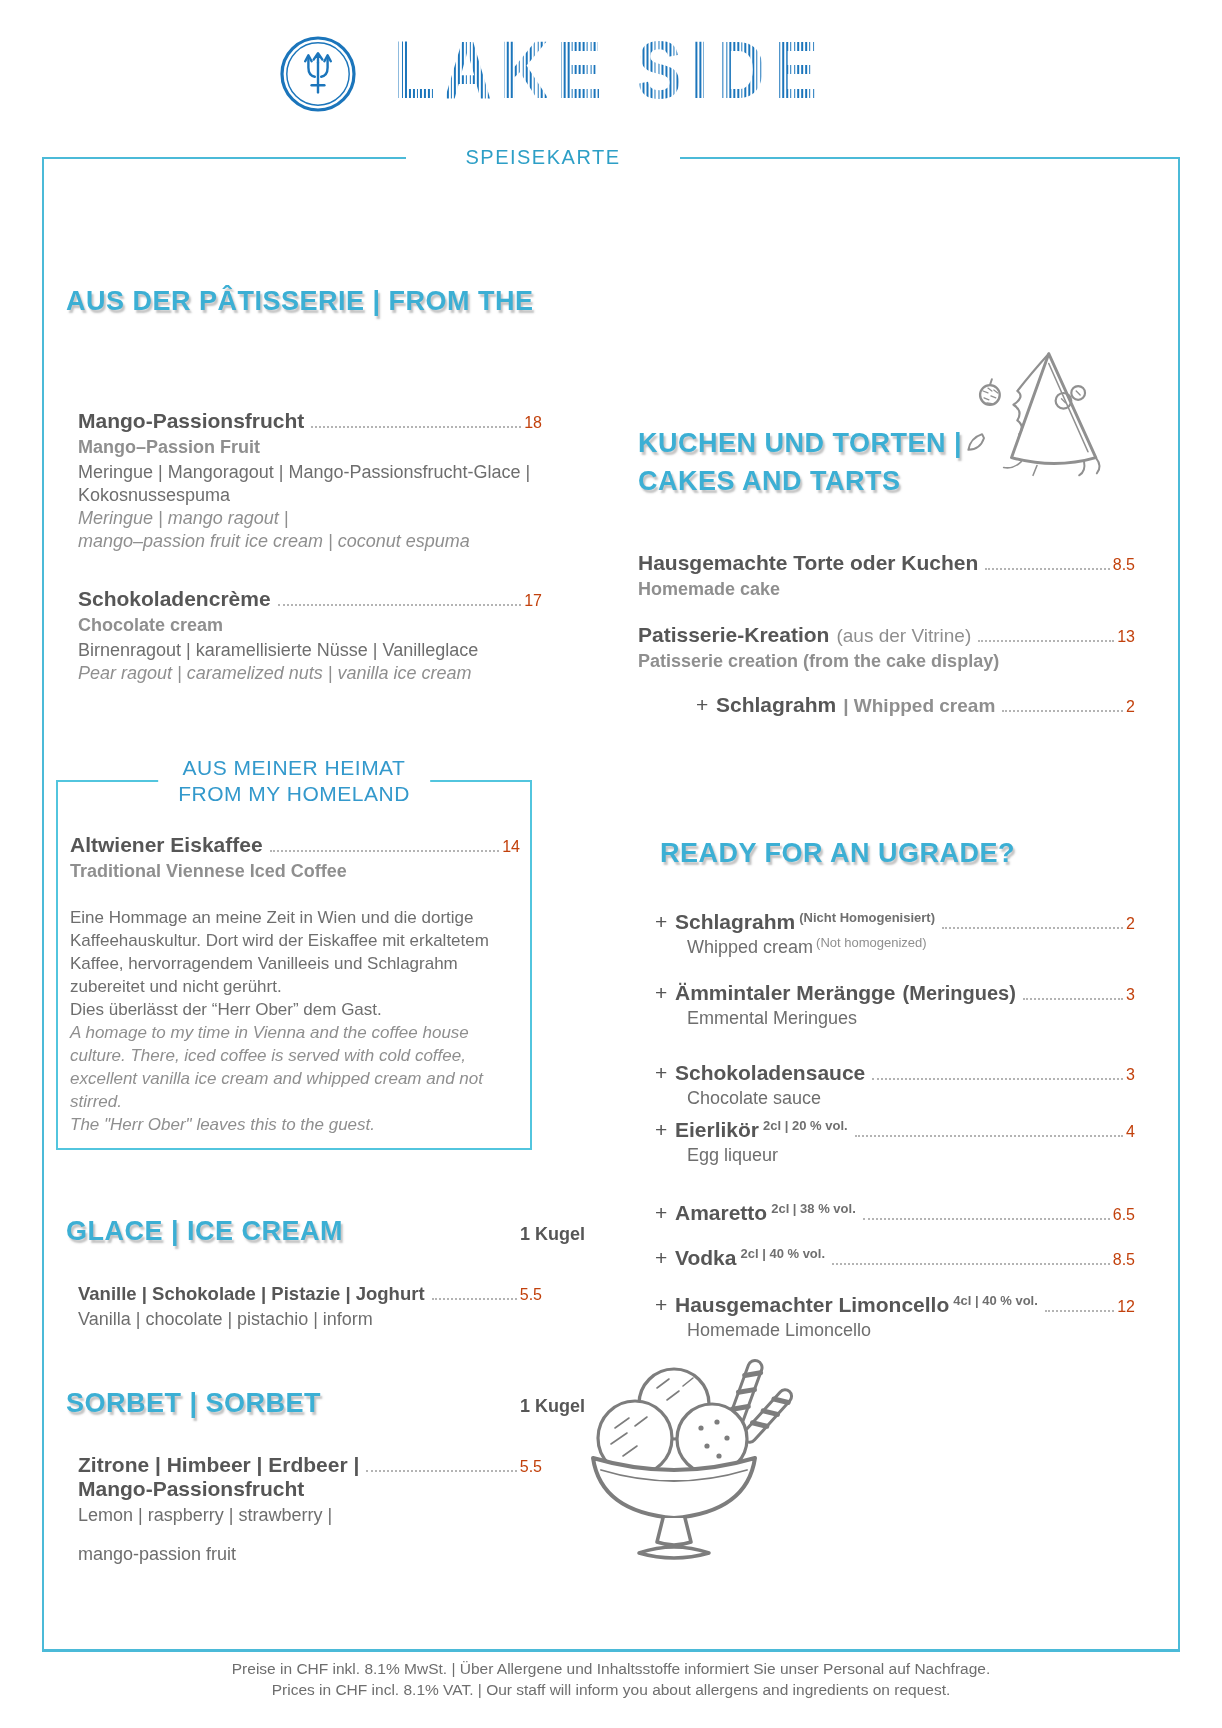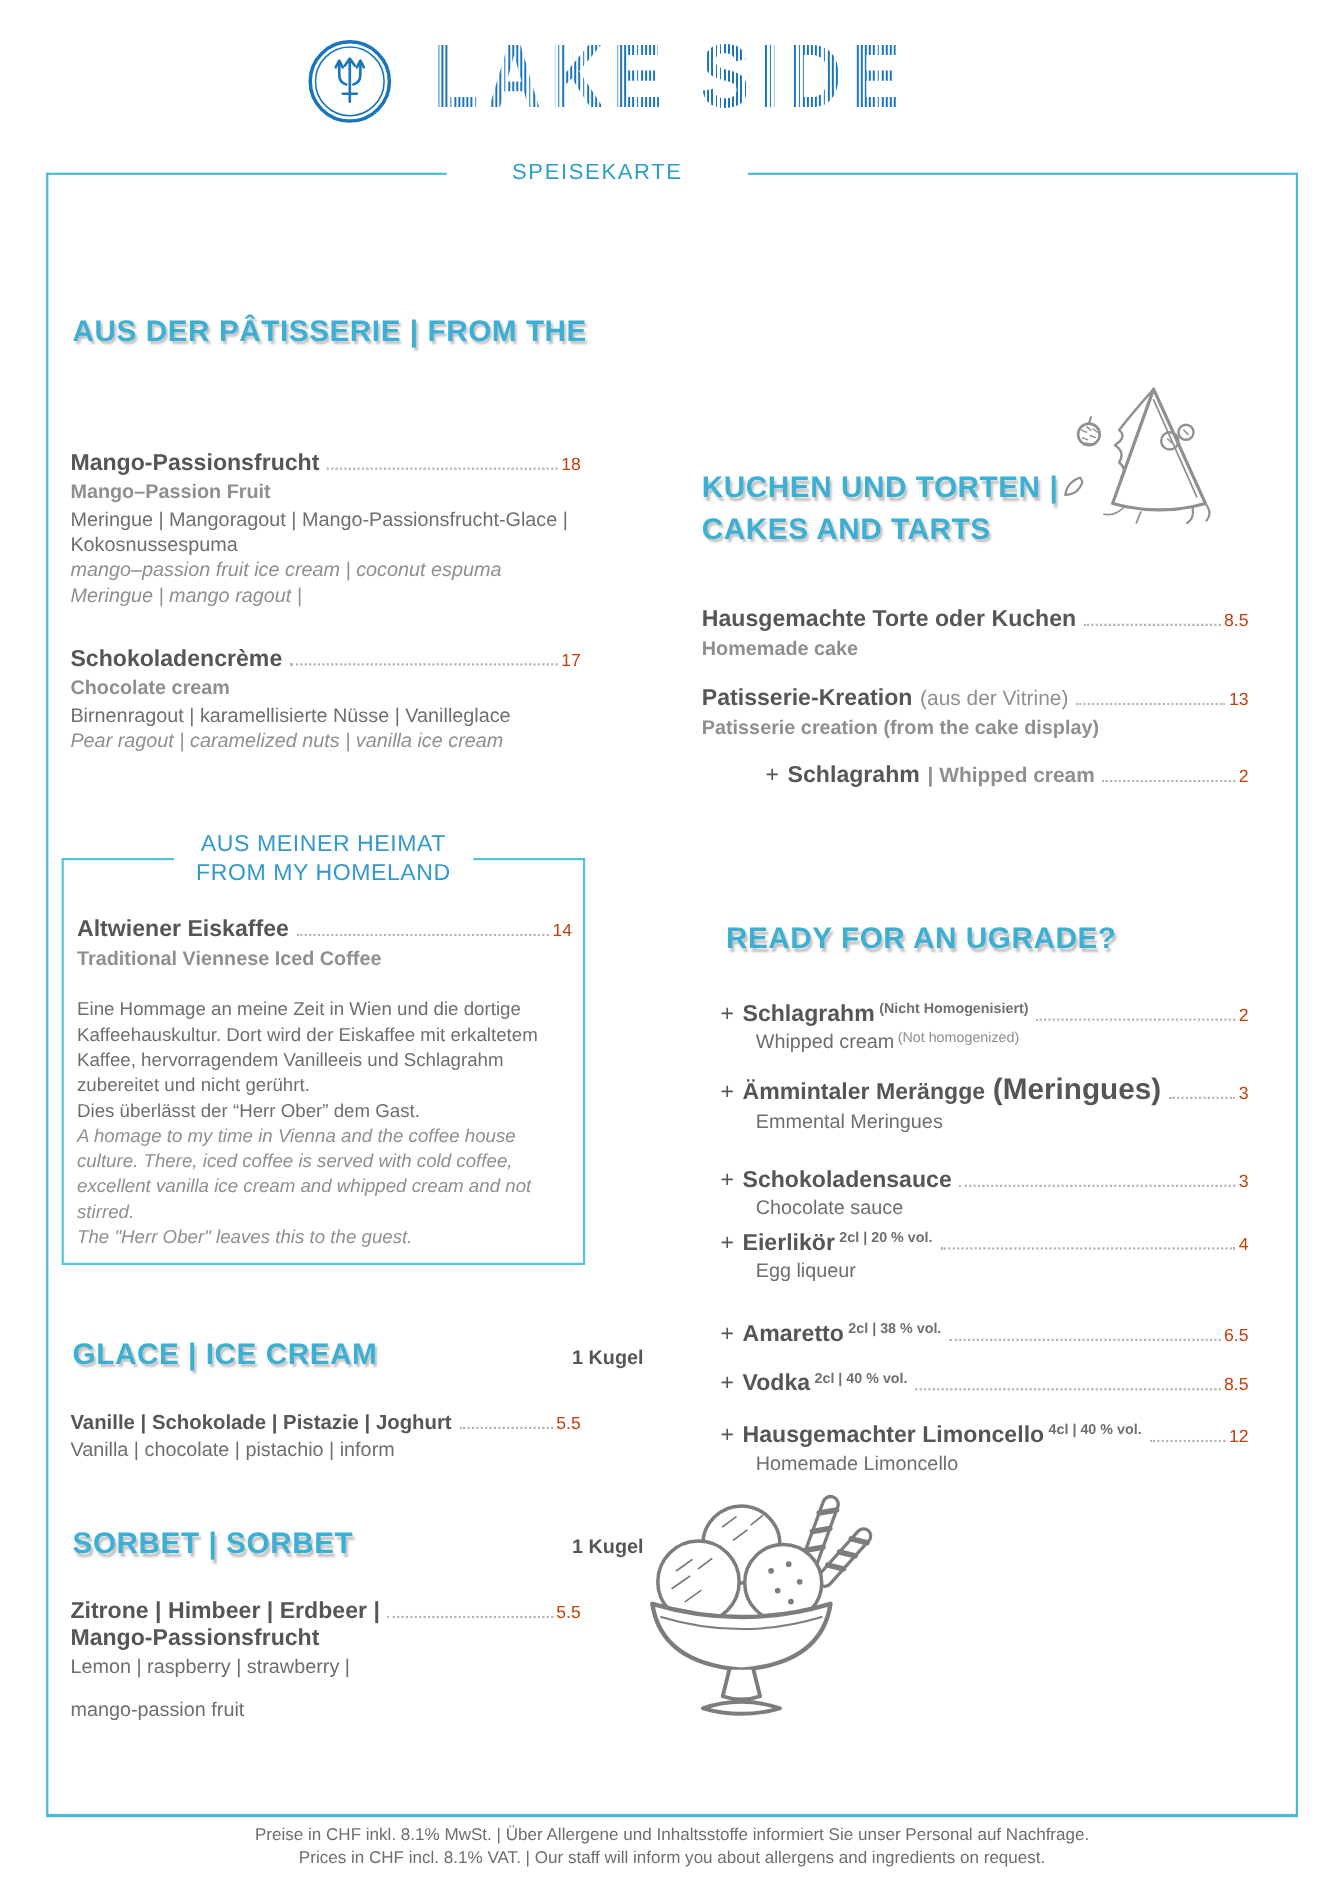--- a/index.html
+++ b/index.html
@@ -18,21 +18,21 @@
   .menu-title{position:absolute;left:406px;top:146px;width:274px;text-align:center;
     font-size:20px;letter-spacing:1.5px;color:#2d9fc6;}
   .tl{position:absolute;height:2px;background:#4bbad8;top:157px;}
   .frame{position:absolute;background:#4bbad8;}
 
   
   .mk{font-weight:bold;color:#3cafd4;letter-spacing:.5px;
       text-shadow:2px 3px 2px rgba(135,135,135,.5);line-height:38px;font-size:27px;}
 
   
-  .lx{position:absolute;left:64px;width:464px;}
+  .lx{position:absolute;left:78px;width:464px;}
   .ck-item{position:absolute;left:638px;width:497px;}
   .up-item{position:absolute;left:655px;width:480px;}
   .row{display:flex;align-items:baseline;}
   .iname{font-size:21px;font-weight:bold;color:#565656;white-space:nowrap;}
   .dots{flex:1 1 auto;min-width:12px;border-bottom:2px dotted #b4b4b4;margin:0 3px 5px 7px;}
   .price{flex:0 0 auto;font-size:16px;color:#c2410c;margin-top:12px;}
   .isub-b{font-size:18px;font-weight:bold;color:#8f8f8f;margin-top:4px;}
   .idesc{font-size:18px;color:#6e6e6e;line-height:23px;margin-top:3px;}
   .iital{font-size:18px;font-style:italic;color:#8f8f8f;line-height:23px;}
   .note-light{font-size:19px;font-weight:400;color:#8f8f8f;margin-left:7px;white-space:nowrap;}
@@ -44,21 +44,21 @@
         border:2px solid #52c5de;box-sizing:border-box;padding:44px 10px 12px 12px;}
   .hbox-title{position:absolute;left:50%;top:0;transform:translate(-50%,-52%);
         background:#fff;padding:0 20px;text-align:center;font-size:21px;line-height:26px;
         color:#3399cc;letter-spacing:.5px;white-space:nowrap;}
   .story{font-size:17px;color:#6e6e6e;line-height:23px;}
   .story-i{font-size:17px;font-style:italic;color:#8f8f8f;line-height:23px;}
 
   
   .plus{font-size:21px;color:#565656;flex:0 0 20px;}
   .sup{font-size:13px;font-weight:600;color:#6f6f6f;position:relative;top:-7px;margin-left:4px;white-space:nowrap;}
-  .up-note{font-size:27px;font-weight:bold;color:#565656;margin-left:7px;white-space:nowrap;}
+  .up-note{font-size:20px;font-weight:bold;color:#565656;margin-left:7px;white-space:nowrap;}
   .up-sub{font-size:18px;color:#6e6e6e;padding-left:32px;margin-top:3px;}
   .sub-sup{font-size:13px;color:#8f8f8f;position:relative;top:-6px;margin-left:3px;}
 
   .footer-line{position:absolute;left:0;width:100%;text-align:center;font-size:15.5px;color:#6e6e6e;}
 </style>
 </head>
 <body>
 
 <div class="page">
 
@@ -90,22 +90,22 @@
   </div>
 
   <div class="lx" style="top:402px;">
     <div class="row">
       <span class="iname">Mango-Passionsfrucht</span>
       <div class="dots"></div>
       <span class="price">18</span>
     </div>
     <div class="isub-b">Mango–Passion Fruit</div>
     <div class="idesc">Meringue | Mangoragout | Mango-Passionsfrucht-Glace | Kokosnussespuma</div>
+    <div class="iital">Meringue | mango ragout |</div>
     <div class="iital">mango–passion fruit ice cream | coconut espuma</div>
-    <div class="iital">Meringue | mango ragout |</div>
   </div>
 
   <div class="lx" style="top:580px;">
     <div class="row">
       <span class="iname">Schokoladencrème</span>
       <div class="dots"></div>
       <span class="price">17</span>
     </div>
     <div class="isub-b">Chocolate cream</div>
     <div class="idesc">Birnenragout | karamellisierte Nüsse | Vanilleglace</div>

